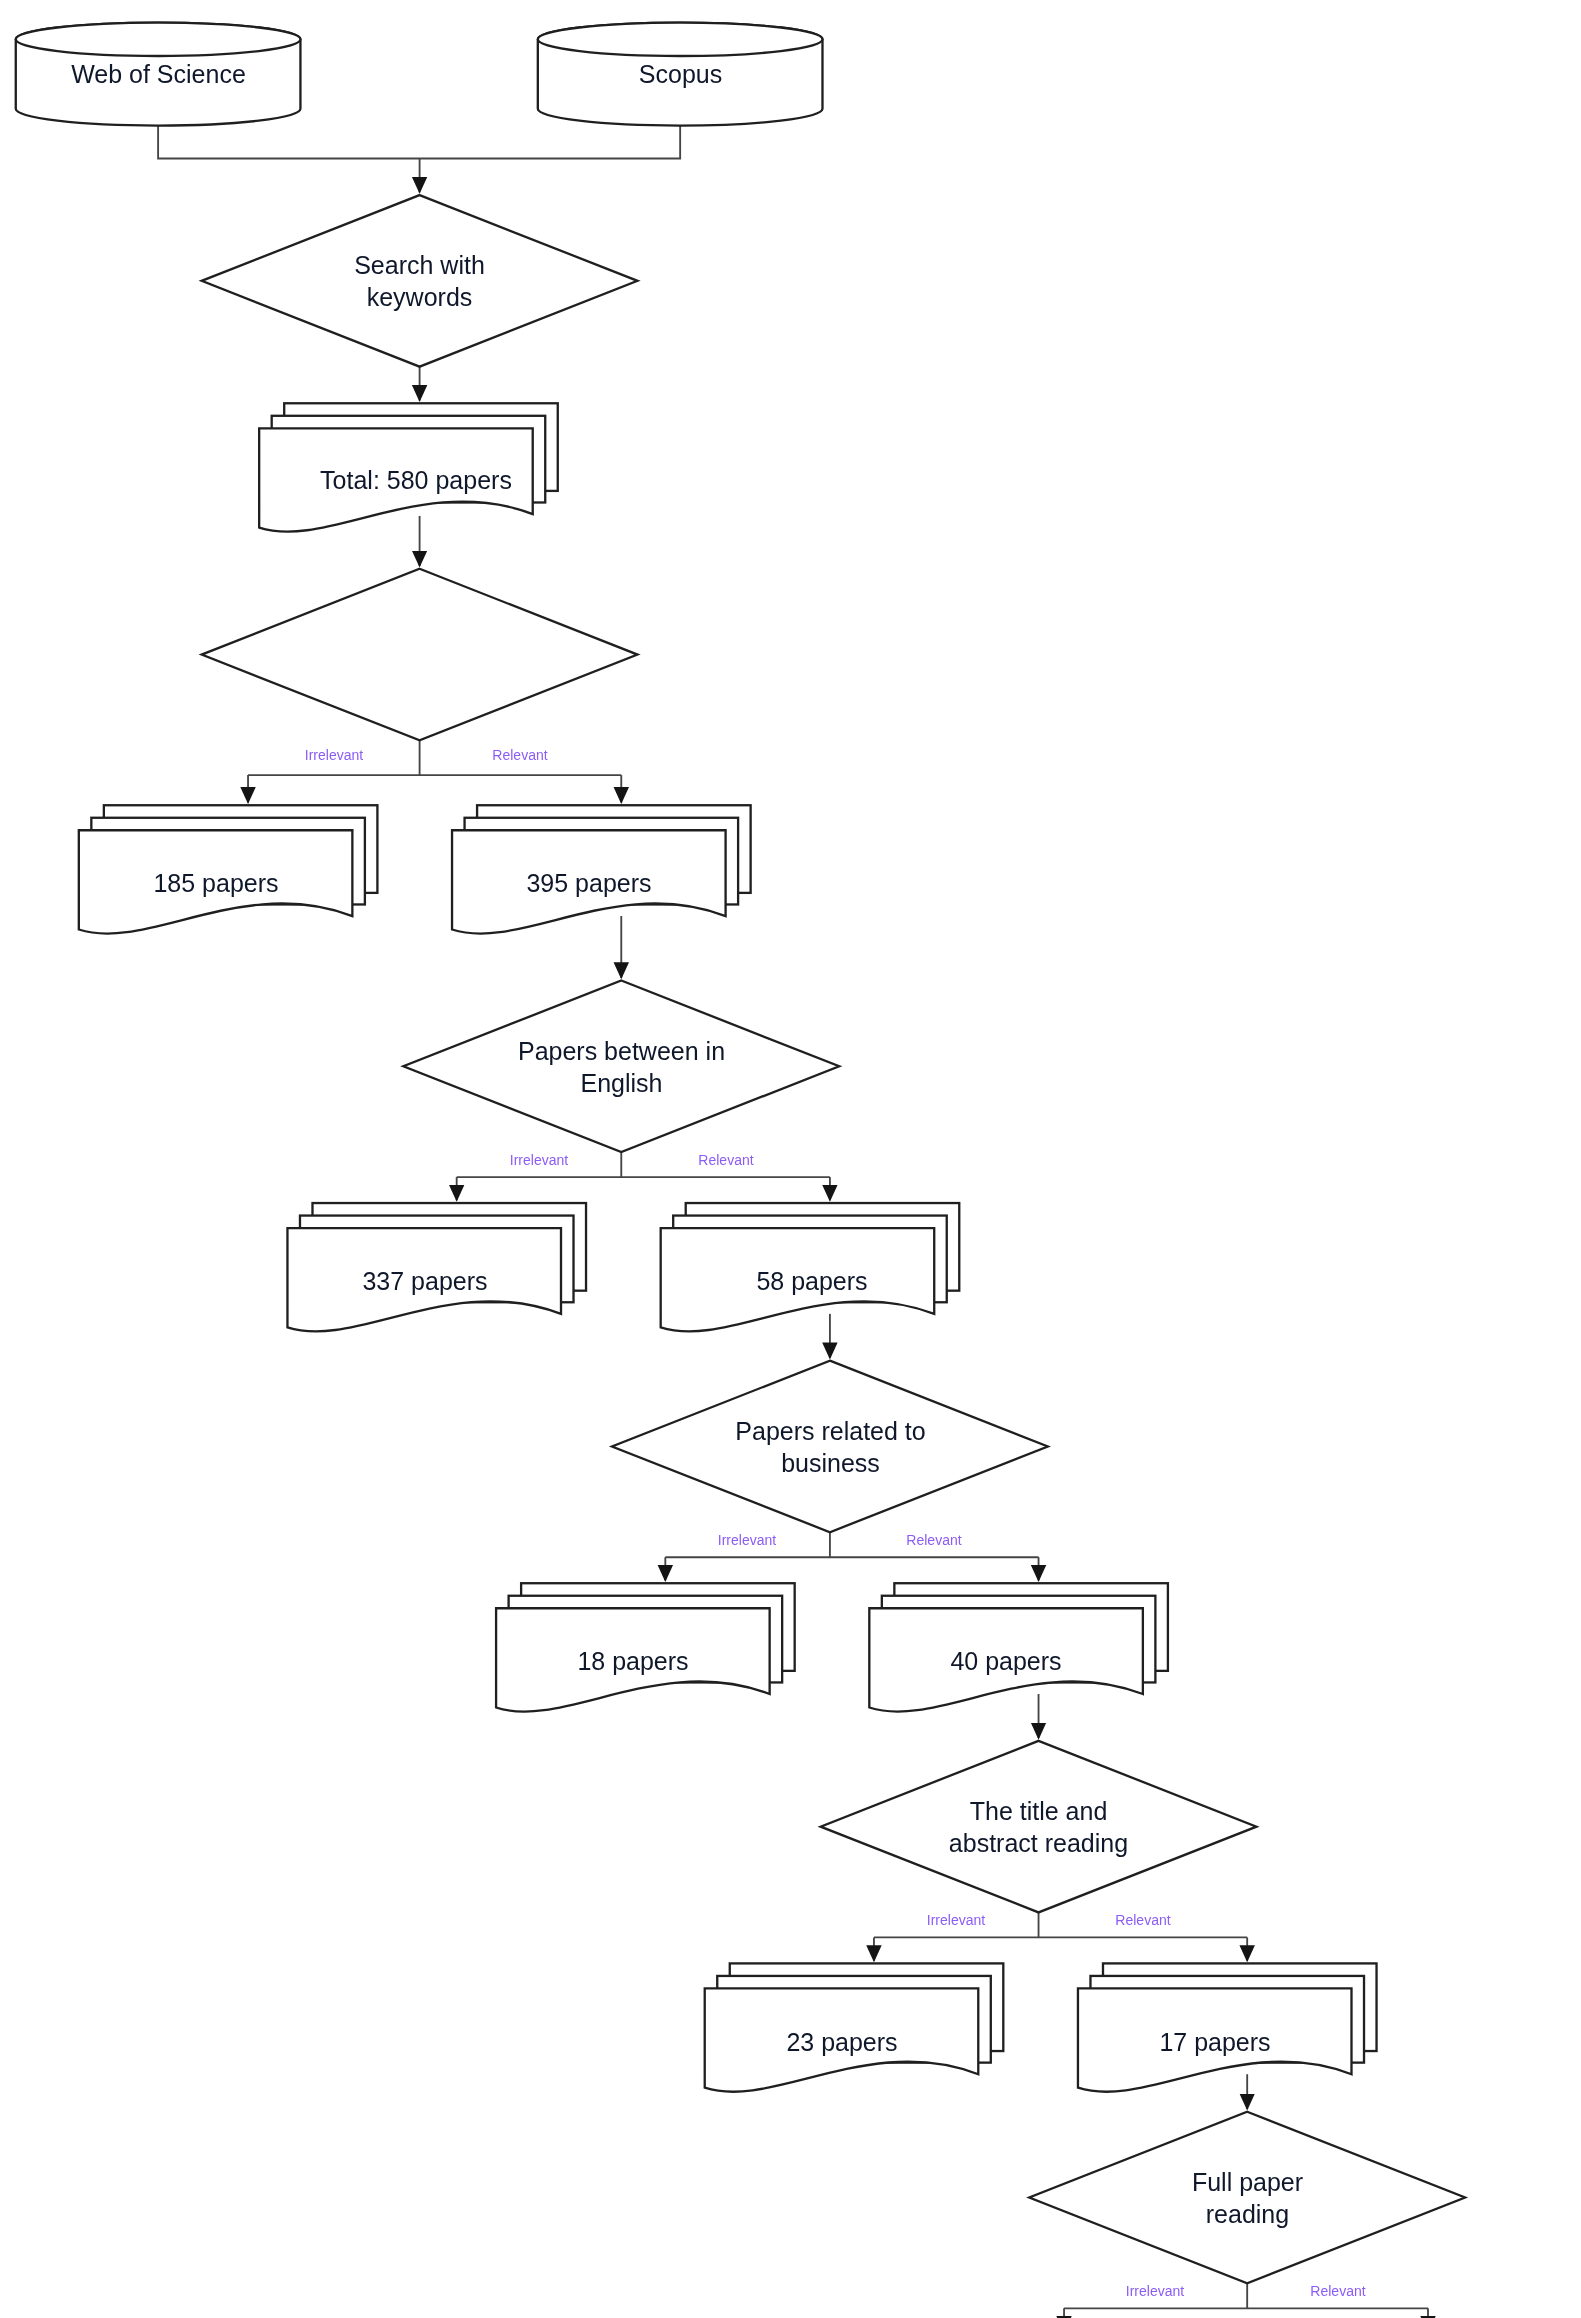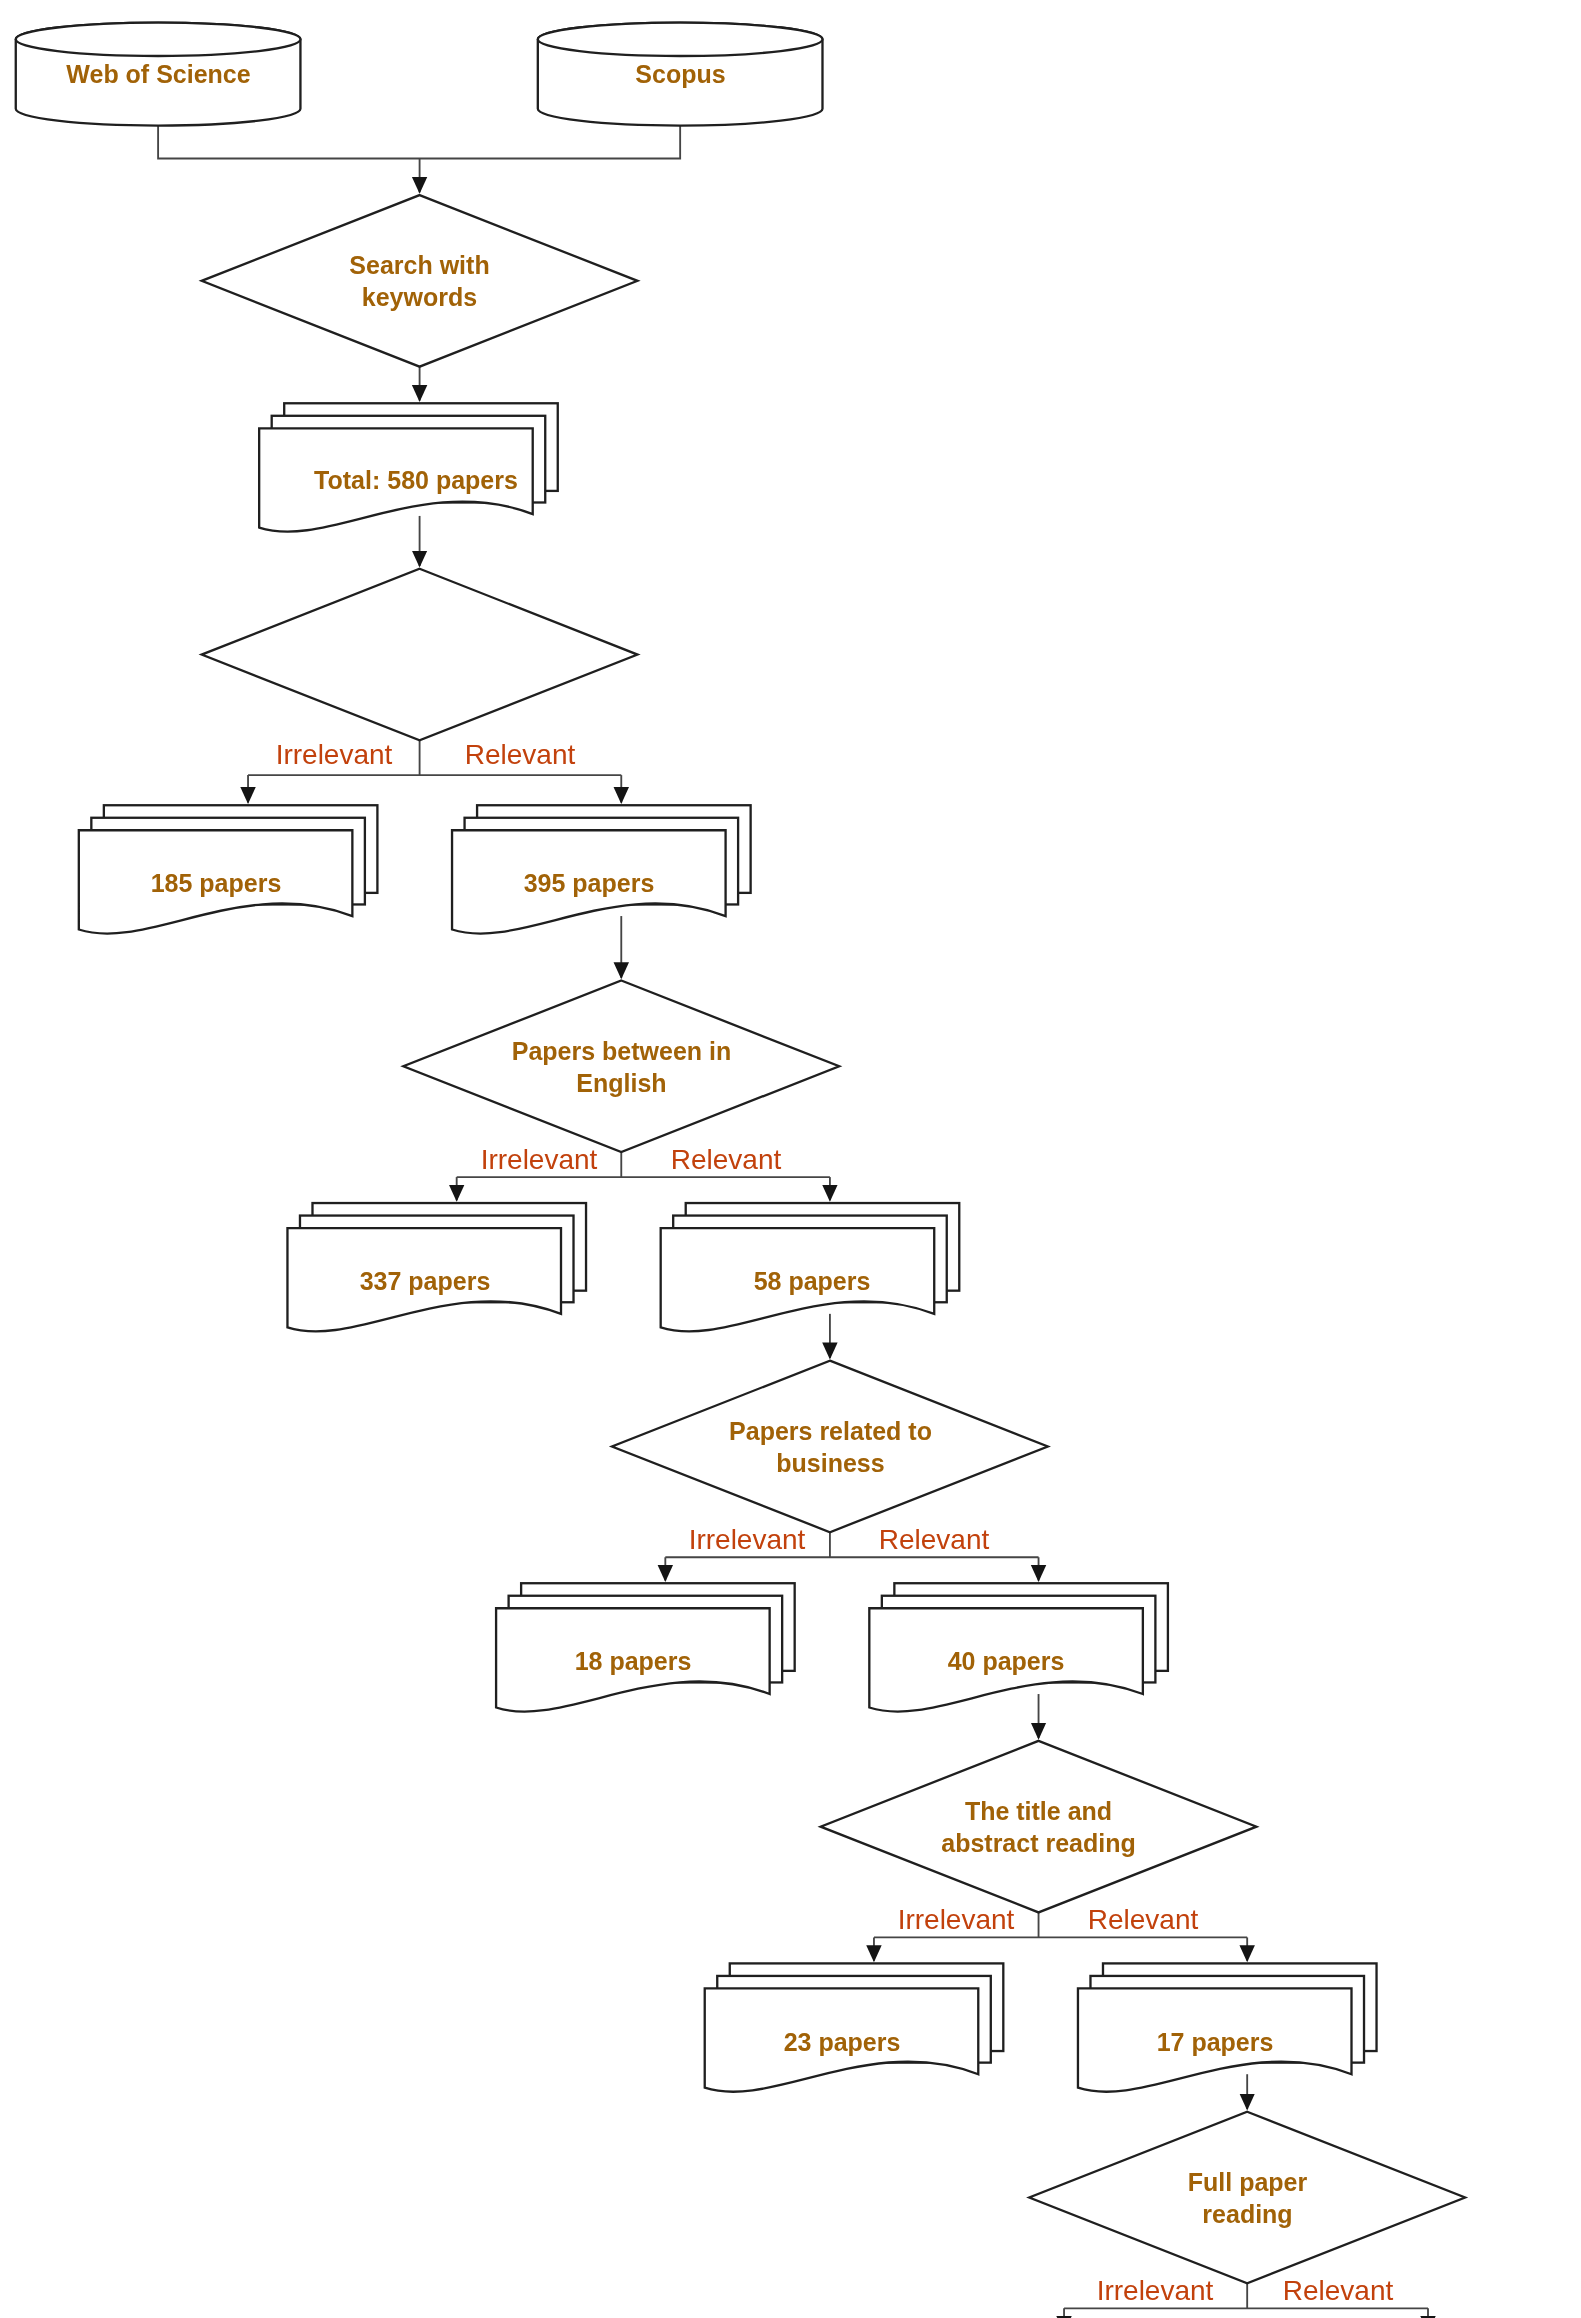--- a/index.html
+++ b/index.html
@@ -2,24 +2,24 @@
 <html style="font-size:7.4px"><head>
 <meta charset="utf-8">
 <style>
   html,body{margin:0;padding:0;background:#ffffff;}
   #canvas{position:relative;width:1581px;height:2471px;background:#ffffff;overflow:hidden;
           font-family:"Liberation Sans", sans-serif;}
   #diagram-svg{position:absolute;left:0;top:0;}
   .shape{fill:#ffffff;stroke:#1f1f1f;stroke-width:5;stroke-linejoin:miter;}
   .edge{fill:none;stroke:#454545;stroke-width:4;}
   .node-label{position:absolute;display:flex;align-items:center;justify-content:center;
-              text-align:center;font-size:25px;line-height:1.28;color:#a16207;
-              white-space:pre-line;pointer-events:none;font-weight:bold;}
+              text-align:center;font-size:25px;line-height:1.28;color:#0f172a;
+              white-space:pre-line;pointer-events:none;}
   .branch-label{position:absolute;display:flex;align-items:center;justify-content:center;
-                text-align:left;font-size:28px;color:#c2410c;pointer-events:none;}
+                text-align:left;font-size:14px;color:#8b5cf6;pointer-events:none;}
 </style>
 </head>
 <body>
 
 <div id="canvas">
 
   <svg id="diagram-svg" width="1581" height="2471" viewBox="0 0 3410 5328">
     <defs>
       <marker id="arrow" viewBox="0 0 12 12" refX="10" refY="6" markerWidth="40" markerHeight="40" markerUnits="userSpaceOnUse" orient="auto">
         <path d="M0,1 L11,6 L0,11 Z" fill="#141414"></path>

